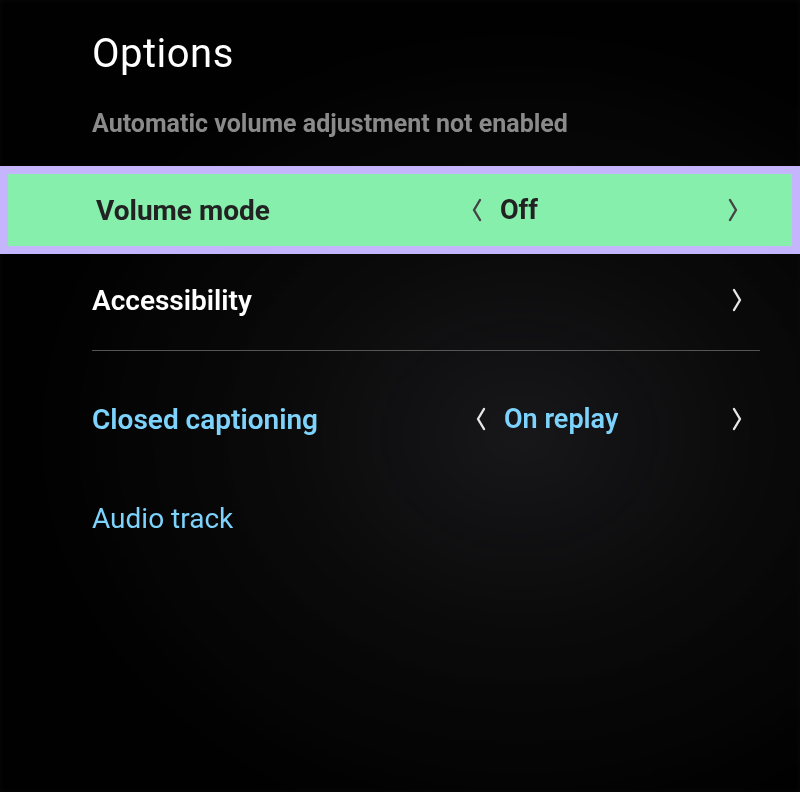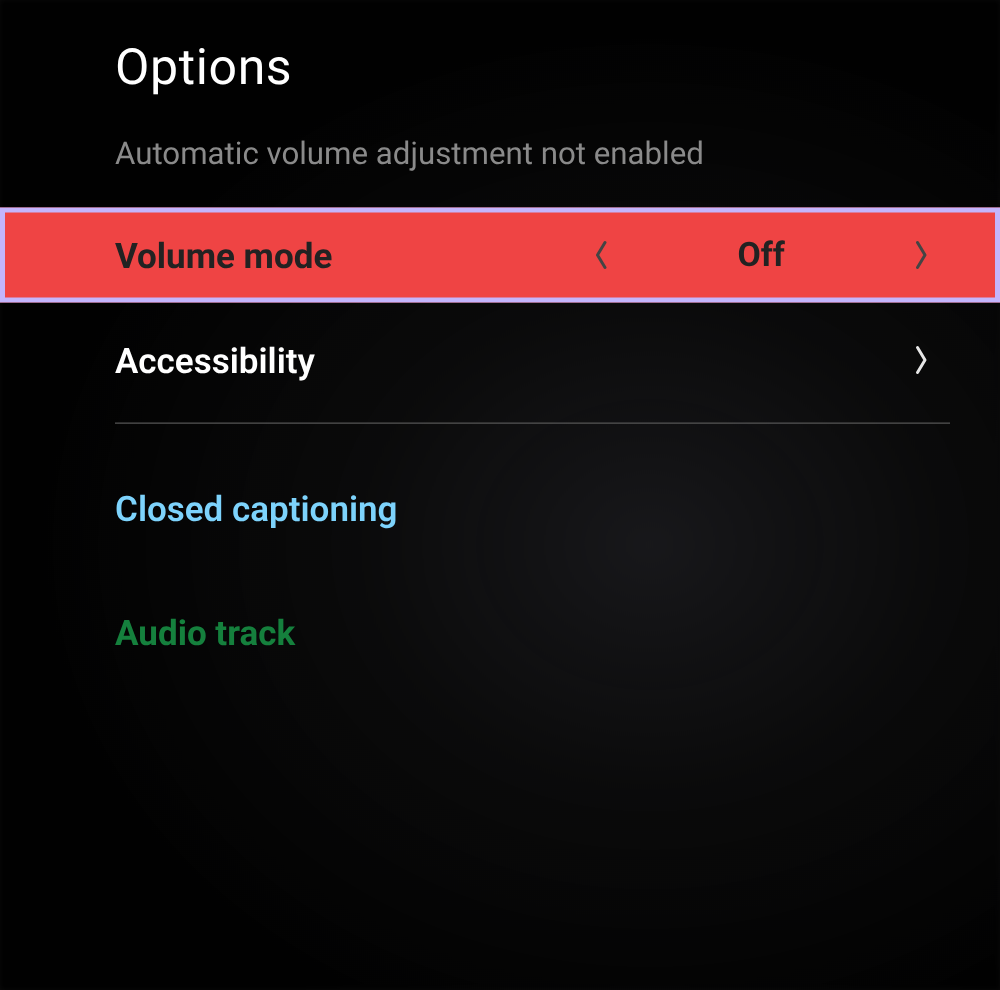--- a/index.html
+++ b/index.html
@@ -29,33 +29,33 @@
     .title {
       font-size: 40px;
       font-weight: 400;
       padding: 10px 92px 24px 92px;
       letter-spacing: 0.5px;
     }
     .description {
       font-size: 25px;
       color: #8a8a8a;
       padding: 8px 92px 28px 92px;
-      font-weight: 400;
+      font-weight: 700;
     }
     .row {
       display: flex;
       align-items: center;
       height: 82px;
       padding: 10px 40px 0 92px;
     }
     .row-highlight {
-      background: #ef4444;
+      background: #86efac;
       color: #222222;
-      border: 4px solid #c4b5fd;
-      height: 76px;
+      border: 8px solid #c4b5fd;
+      height: 88px;
       padding: 0 36px 0 88px;
     }
     .row-label {
       flex: 1;
       font-size: 28px;
       font-weight: 600;
     }
     .row-highlight .row-label {
       color: #222222;
       font-weight: 700;
@@ -73,43 +73,43 @@
       font-size: 32px;
       color: #e6e6e6;
       font-weight: 300;
       user-select: none;
     }
     .row-highlight .chevron {
       color: #444444;
     }
     .row-value {
       width: 210px;
-      text-align: center;
+      text-align: left;
       font-size: 27px;
       font-weight: 600;
     }
     .row-highlight .row-value {
       color: #222222;
       font-weight: 700;
     }
     .row-nav .chevron-right-only {
       margin-left: auto;
     }
     .divider {
       height: 1px;
       background: #555555;
       margin: 14px 40px 22px 92px;
     }
     .row-dim {
       color: #8a8a8a;
     }
     .row-dim .row-label,
     .row-dim .row-value {
-      color: #15803d;
-      font-weight: 700;
+      color: #7dd3fc;
+      font-weight: 400;
       margin-top: 34px;
     }
     .row-dim .chevron {
       color: #bdbdbd;
     }
     .row-cc .row-label, .row-cc .row-value {
       font-weight: 600;
       color: #7dd3fc;
     }
     svg.chev {
@@ -156,19 +156,32 @@
       <svg class="chev" viewBox="0 0 14 26">
           <polyline points="4,3 10,13 4,23"></polyline>
         </svg>
     </div>
   </div>
 
   <div class="divider"></div>
 
   <div class="row row-cc">
     <div class="row-label">Closed captioning</div>
+    <div class="row-controls">
+      <div class="chevron">
+        <svg class="chev" viewBox="0 0 14 26">
+            <polyline points="10,3 4,13 10,23"></polyline>
+          </svg>
+      </div>
+      <div class="row-value">On replay</div>
+      <div class="chevron">
+        <svg class="chev" viewBox="0 0 14 26">
+            <polyline points="4,3 10,13 4,23"></polyline>
+          </svg>
+      </div>
+    </div>
   </div>
 
   <div class="row row-dim">
     <div class="row-label">Audio track</div>
   </div>
 
 </div>
 
 </body></html>

